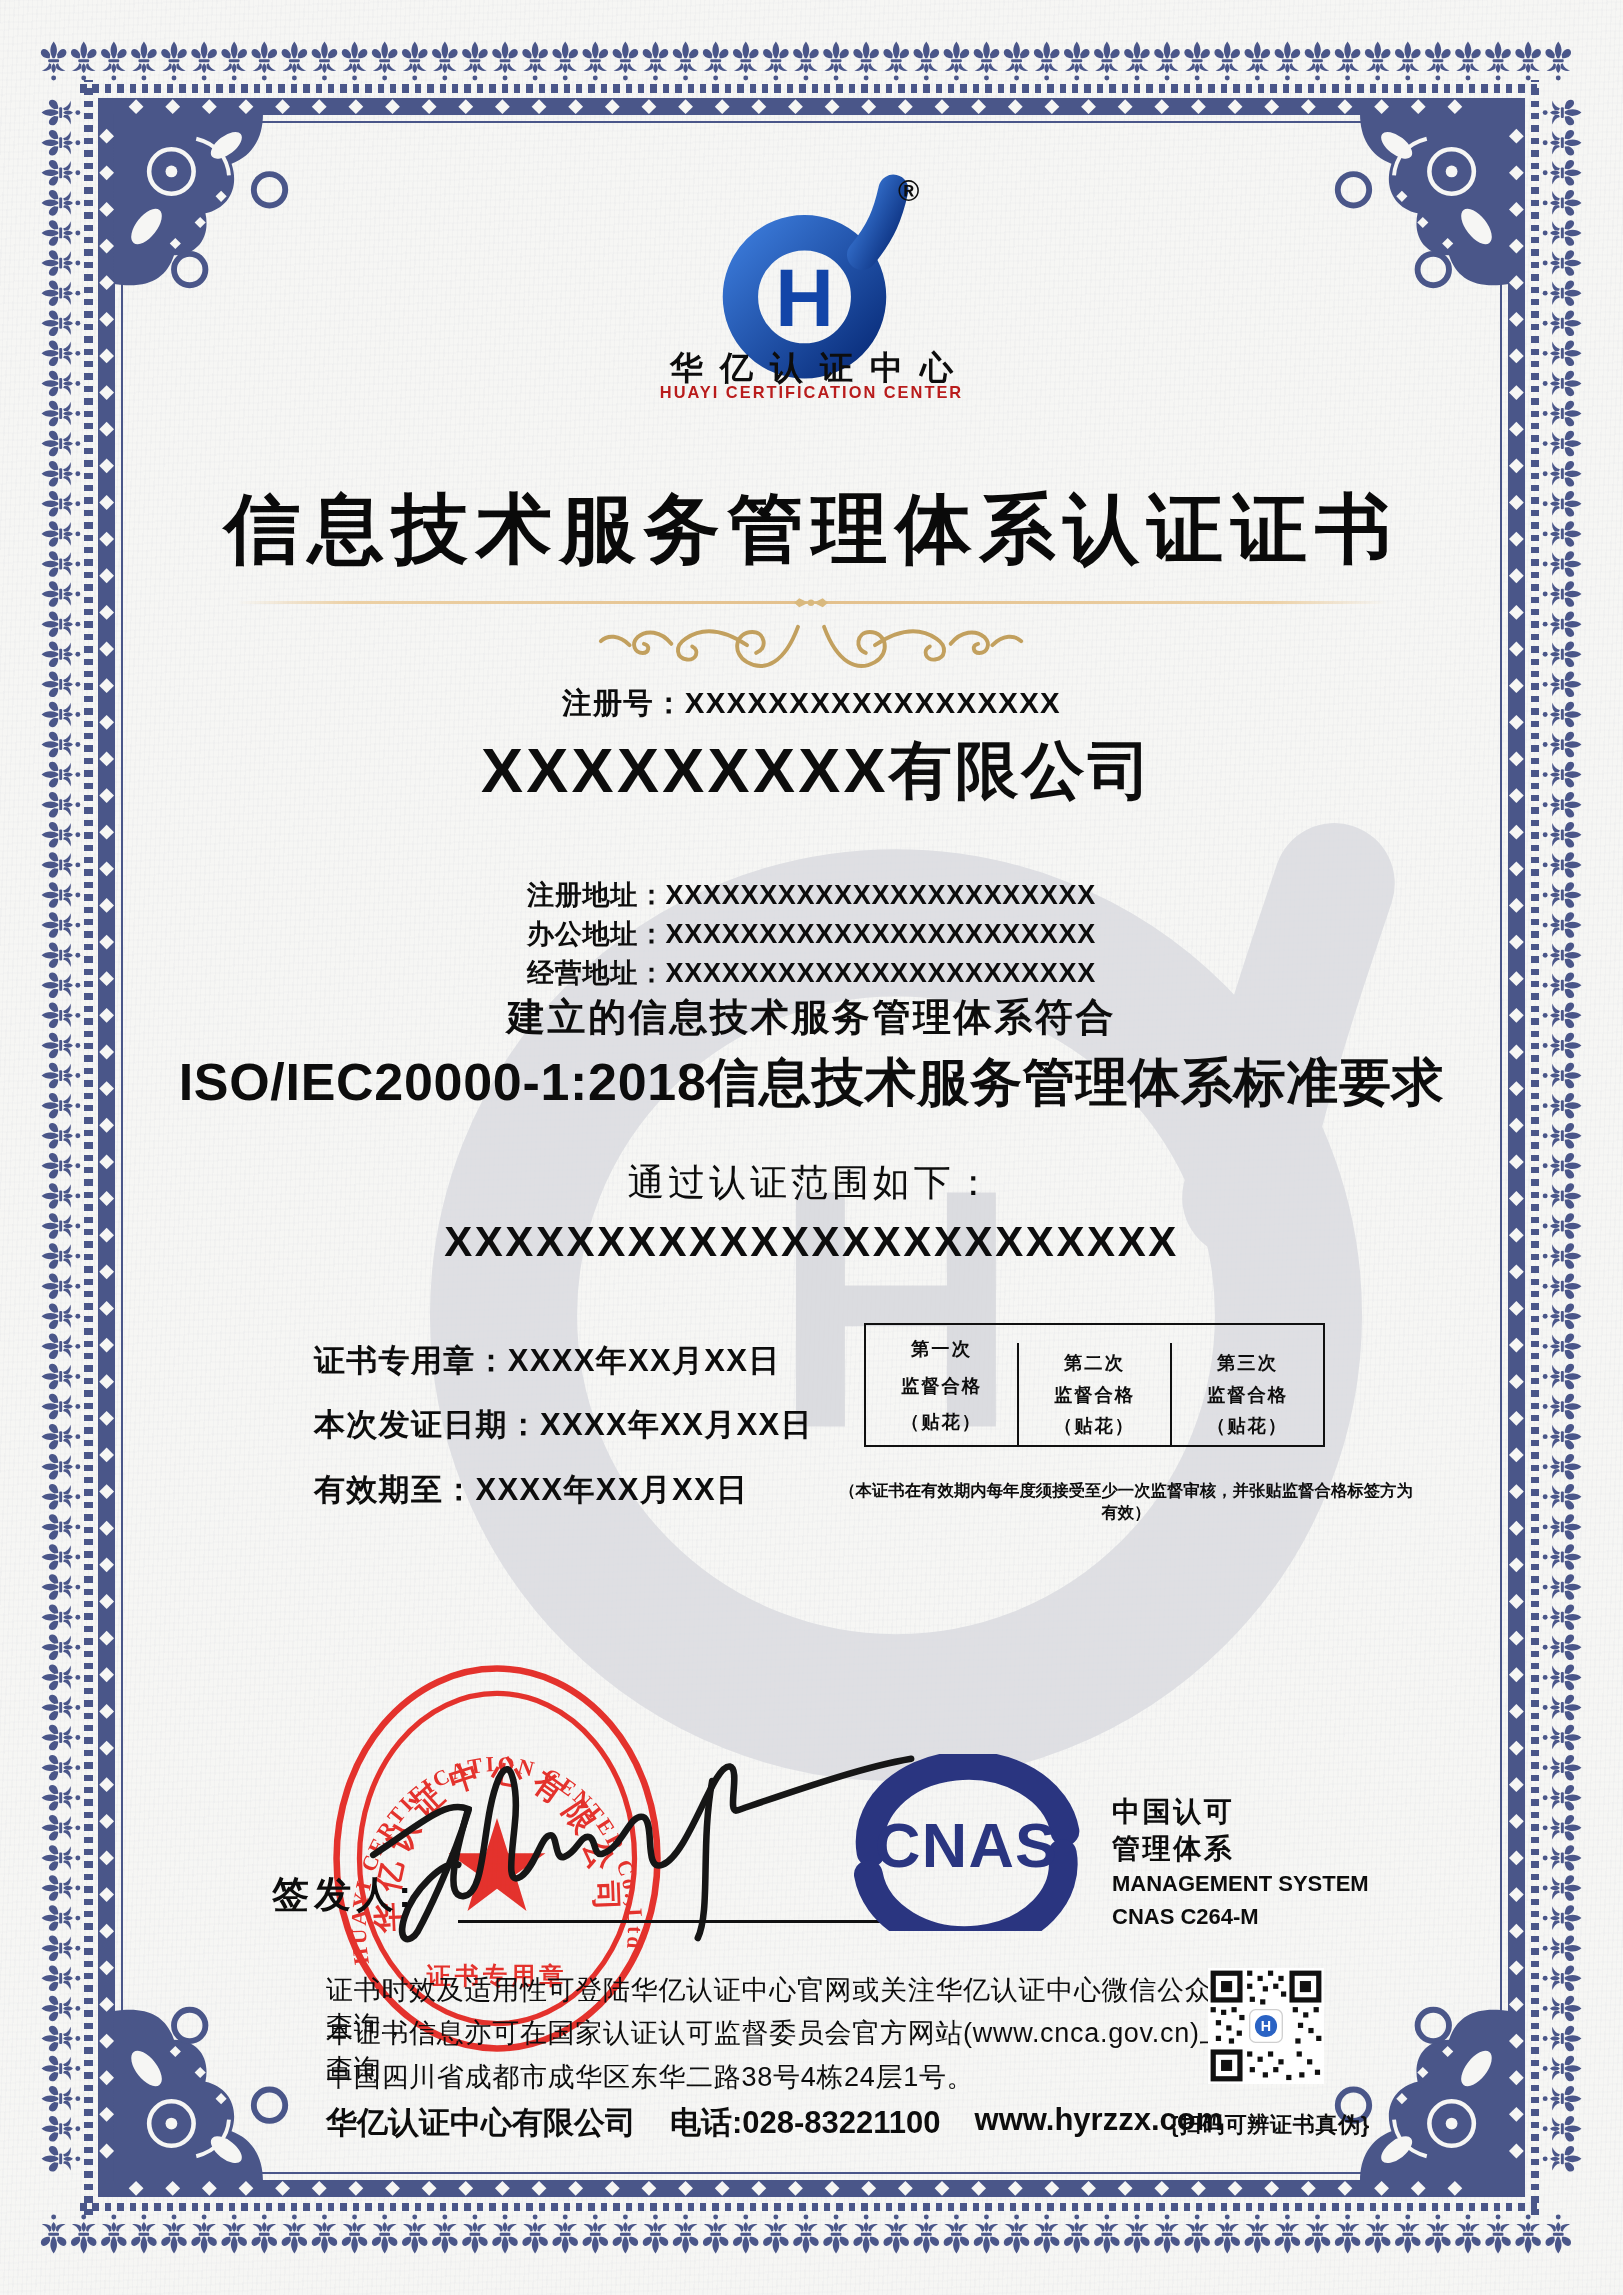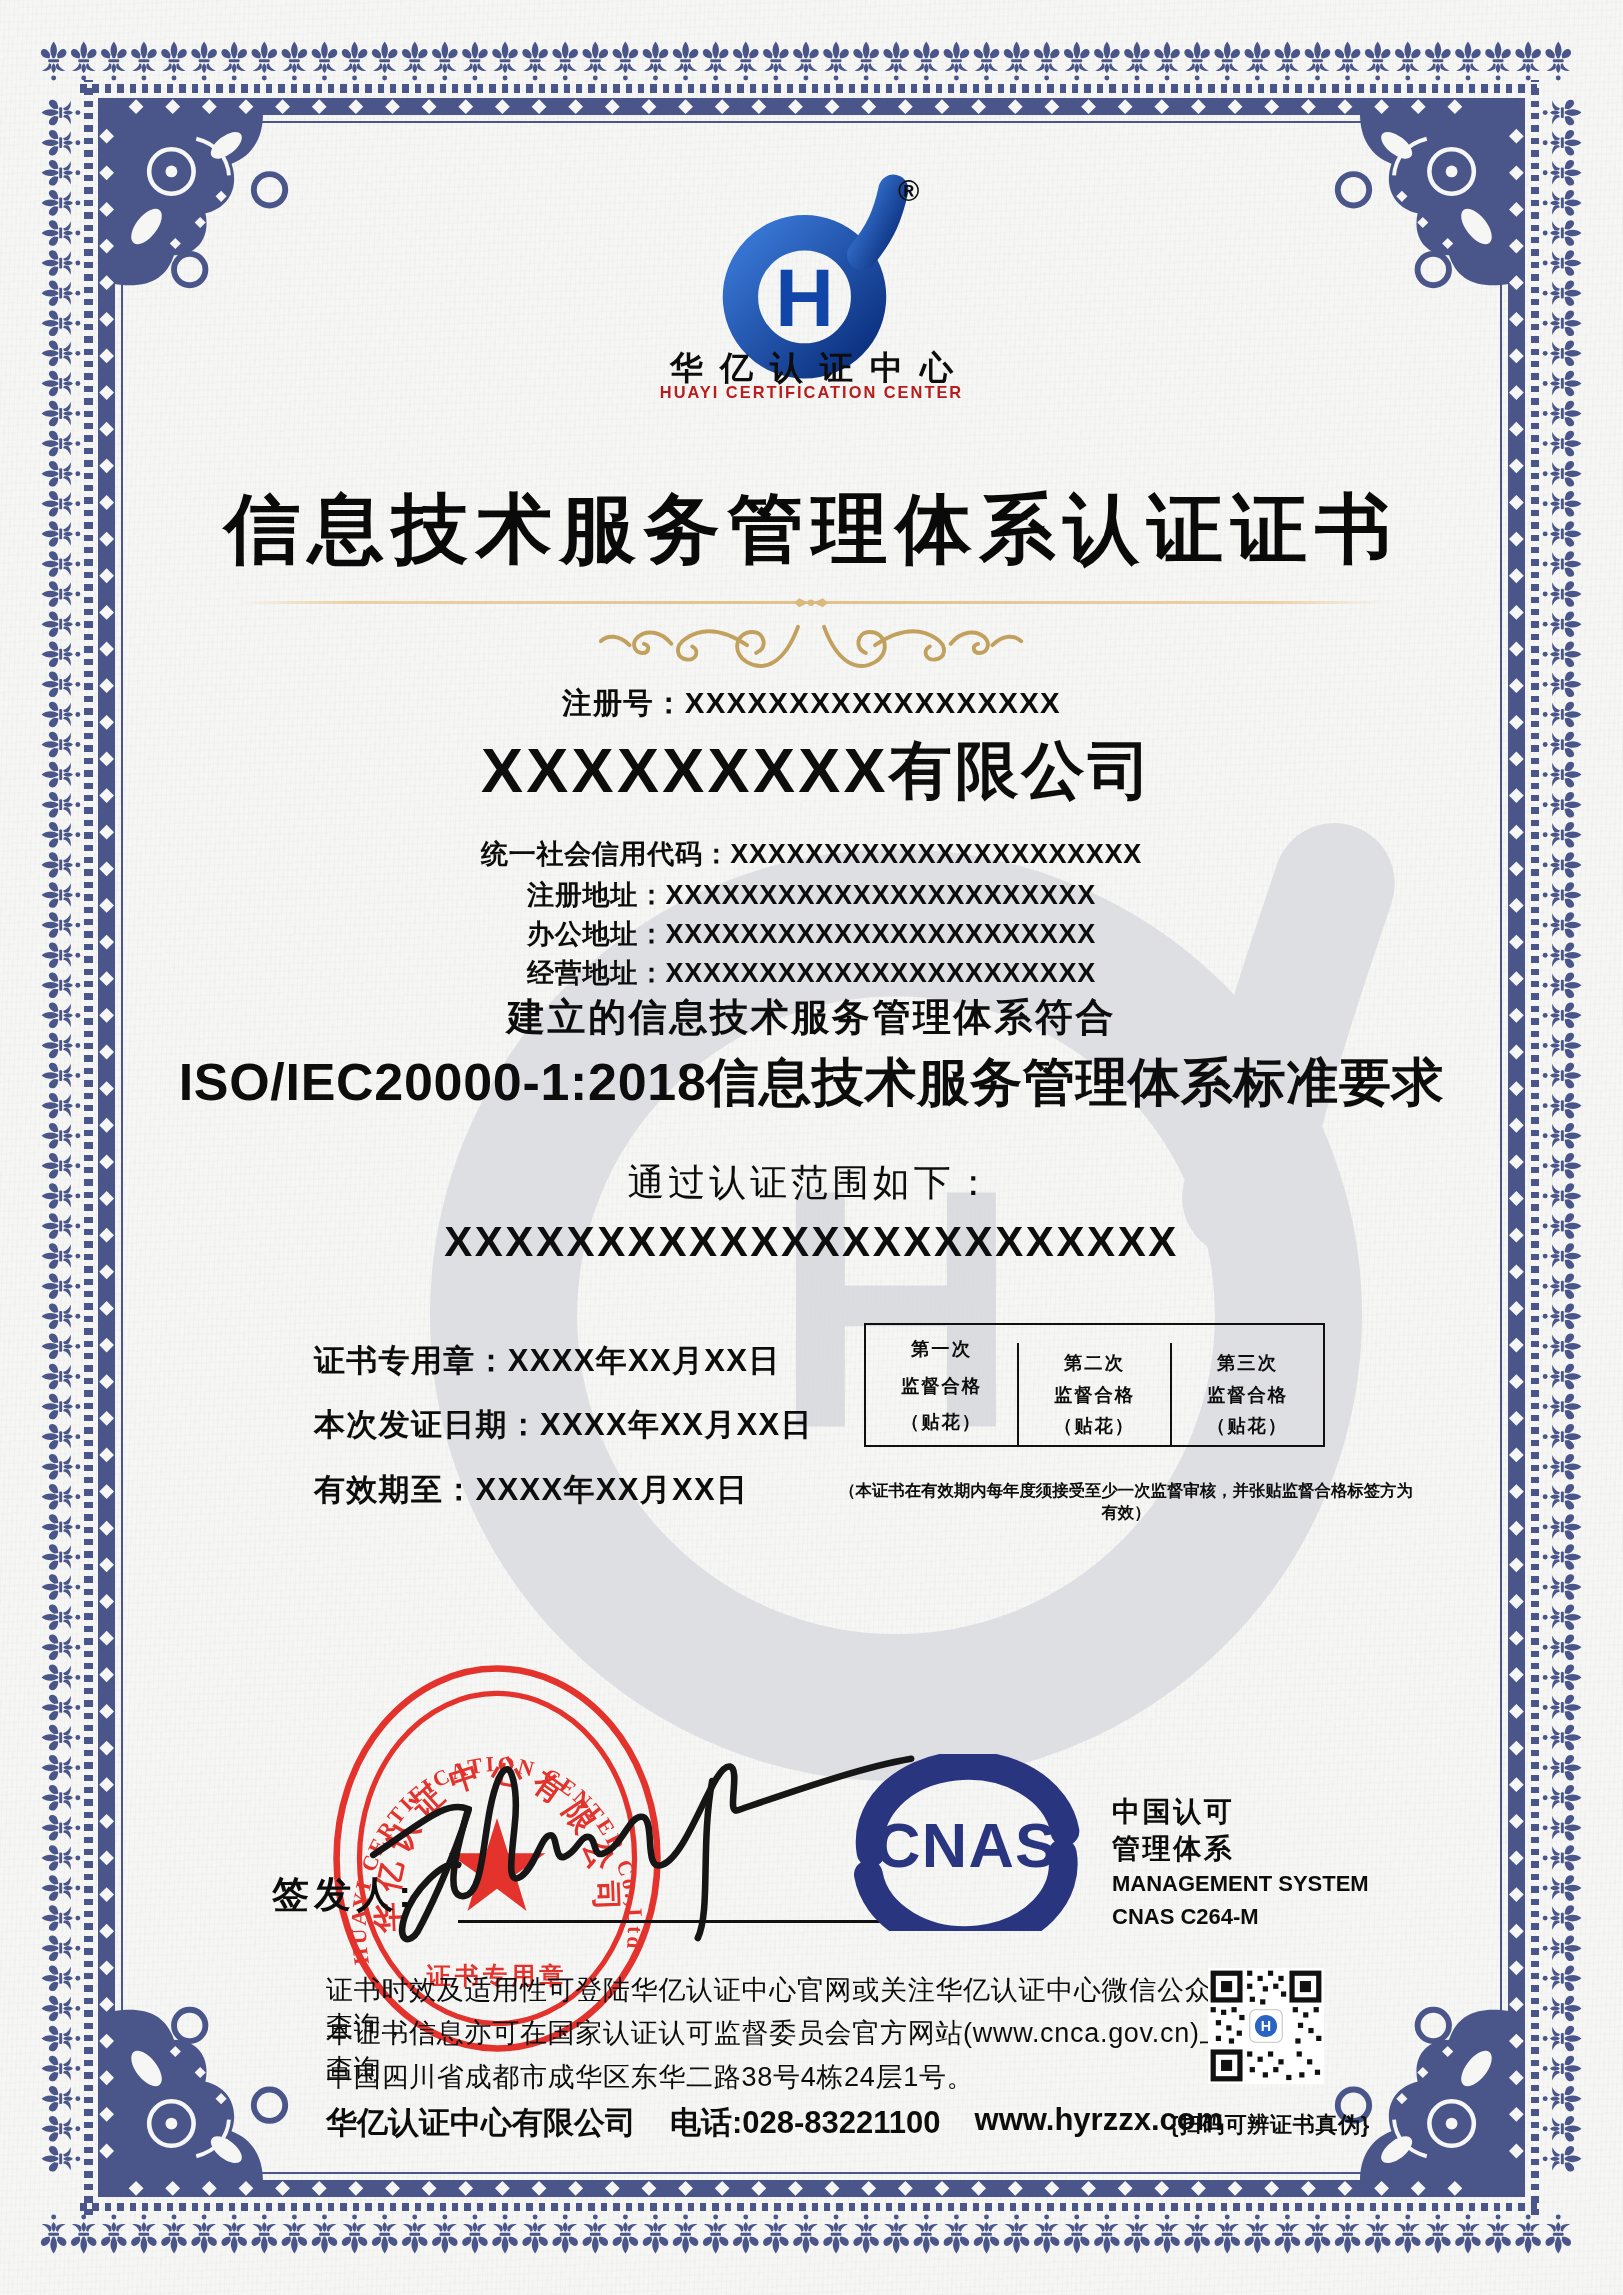--- a/index.html
+++ b/index.html
@@ -580,23 +580,20 @@
       <path d="M92,86 C76,70 58,70 48,80"></path>
       <path d="M648,86 C664,70 682,70 692,80"></path>
     </g>
   </svg>
 
   <div class="abs ctr row-reg">
     <span>注册号：</span><span>XXXXXXXXXXXXXXXXXX</span>
   </div>
   <div class="abs ctr company">XXXXXXXXX有限公司</div>
 
-  <div class="abs ctr f-row f1">
-    <span>统一社会信用代码：</span><span>XXXXXXXXXXXXXXXXXXXXXX</span>
-  </div>
   <div class="abs ctr f-row f2">
     <span>注册地址：</span><span>XXXXXXXXXXXXXXXXXXXXXXX</span>
   </div>
   <div class="abs ctr f-row f3">
     <span>办公地址：</span><span>XXXXXXXXXXXXXXXXXXXXXXX</span>
   </div>
   <div class="abs ctr f-row f4">
     <span>经营地址：</span><span>XXXXXXXXXXXXXXXXXXXXXXX</span>
   </div>
 

